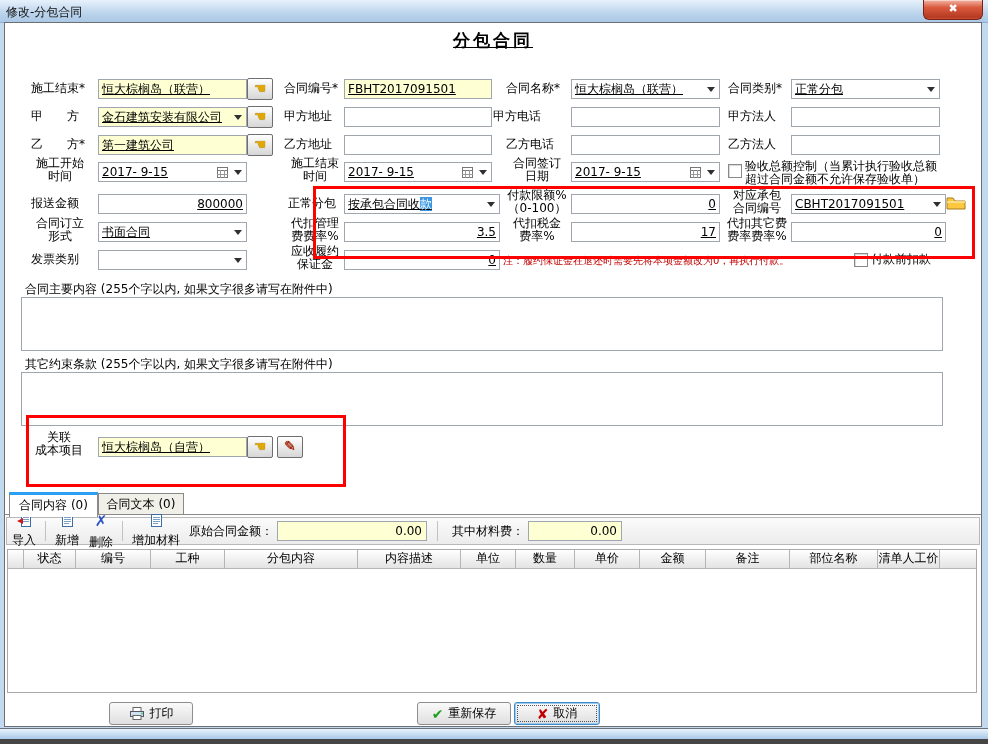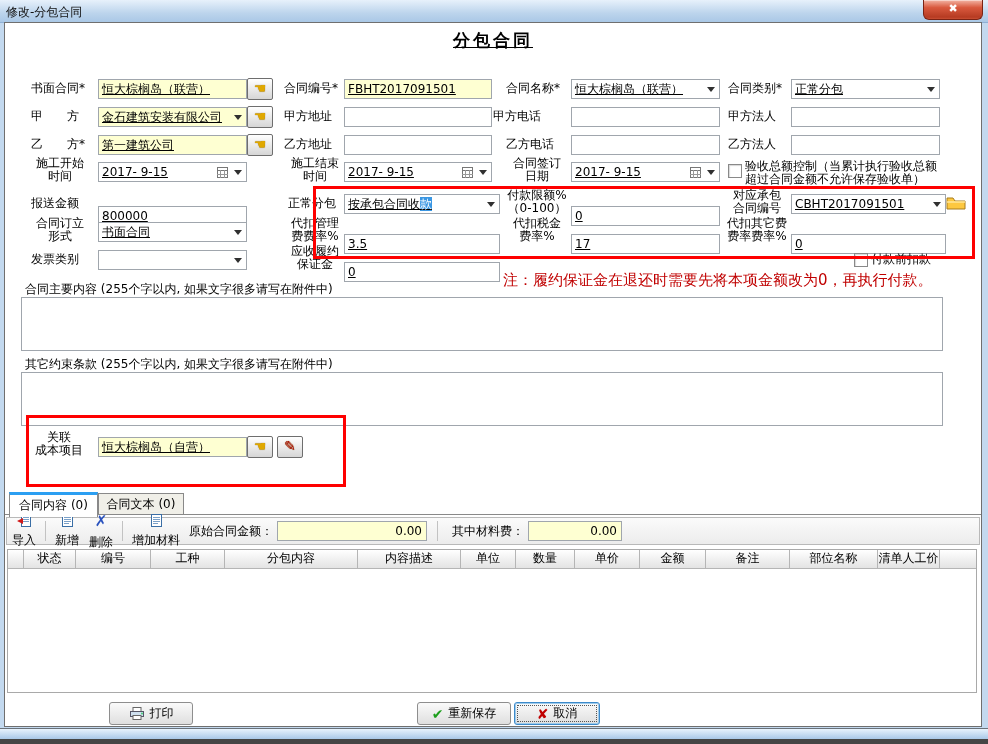--- a/index.html
+++ b/index.html
@@ -21,31 +21,31 @@
   .dialog{position:absolute;left:4px;top:22px;width:978px;height:705px;
     background:#fff;border:1px solid #6f6f6f;box-sizing:border-box;}
   .dlgtitle{position:absolute;left:0;top:6px;width:100%;text-align:center;
     font-size:17px;font-weight:bold;text-decoration:underline;letter-spacing:3px;color:#000;}
   
   .lbl{position:absolute;font-size:12px;line-height:13px;color:#000;white-space:pre-line;}
   .c{text-align:center;}
   .tb{position:absolute;height:18px;border:1px solid #a0a6ad;background:#fff;
     font-size:12px;line-height:18px;padding:0 3px;overflow:hidden;white-space:nowrap;text-decoration:underline;}
   .yl{background:#feffd2;}
-  .num{text-align:left;margin-top:12px;}
+  .num{text-align:right;}
   .arr{position:absolute;right:4px;top:7px;width:0;height:0;
     border:4px solid transparent;border-top:5px solid #303030;}
   .hbtn{position:absolute;width:24px;height:20px;
     background:linear-gradient(#ffffff,#d6d6d6);border:1px solid #6e6e6e;border-radius:2px;
     text-align:center;font-size:14px;line-height:18px;color:#e0a800;cursor:pointer;
     text-shadow:0 0 1px #7a5800;}
   .cbx{position:absolute;width:12px;height:12px;background:#fff;border:1px solid #898989;
     box-shadow:inset 1px 1px 1px #d7d7d7;}
   .redbox{position:absolute;border:3px solid #fe0000;}
-  .note{position:absolute;font-size:15px;color:#c00000;white-space:nowrap;margin-top:17px;}
+  .note{position:absolute;font-size:10px;color:#c00000;white-space:nowrap;}
   .sel{background:#3b97e3;color:#fff;}
   .ta{position:absolute;border:1px solid #a0a6ad;background:#fff;}
   
   .tab{position:absolute;height:21px;font-size:12px;text-align:center;line-height:20px;
     border:1px solid #898989;border-bottom:none;background:#f0efe8;cursor:pointer;}
   .tab.active{background:#fff;border-top:3px solid #2b9ff2;height:22px;z-index:2;}
   .tabline{position:absolute;left:0;width:100%;height:1px;background:#898989;}
   .toolbar{position:absolute;left:1px;width:974px;height:28px;
     background:linear-gradient(#fbfbfb,#ececec);border:1px solid #b9b9b9;
     display:flex;align-items:center;box-sizing:border-box;}
@@ -81,21 +81,21 @@
 <body>
 
 <div class="titlebar">
   <span class="titletext">修改-分包合同</span>
 </div>
 <div class="closebtn">✖</div>
 
 <div class="dialog">
   <div class="dlgtitle">分包合同</div>
 
-  <div class="lbl" style="left:26px;top:59px;">书面合同*</div>
+  <div class="lbl" style="left:26px;top:59px;">施工结束*</div>
   <div class="tb yl" style="left:93px;top:56px;width:141px;">恒大棕榈岛（联营）</div>
   <div class="hbtn" style="left:242px;top:55px;"><span>☚</span></div>
   <div class="lbl" style="left:279px;top:59px;">合同编号*</div>
   <div class="tb yl" style="left:339px;top:56px;width:140px;">FBHT2017091501</div>
   <div class="lbl" style="left:501px;top:59px;">合同名称*</div>
   <div class="tb" style="left:566px;top:56px;width:141px;"><span>恒大棕榈岛（联营）</span><span class="arr"></span></div>
   <div class="lbl" style="left:723px;top:59px;">合同类别*</div>
   <div class="tb" style="left:786px;top:56px;width:141px;"><span>正常分包</span><span class="arr"></span></div>
 
   <div class="lbl" style="left:26px;top:87px;">甲　　方</div>

